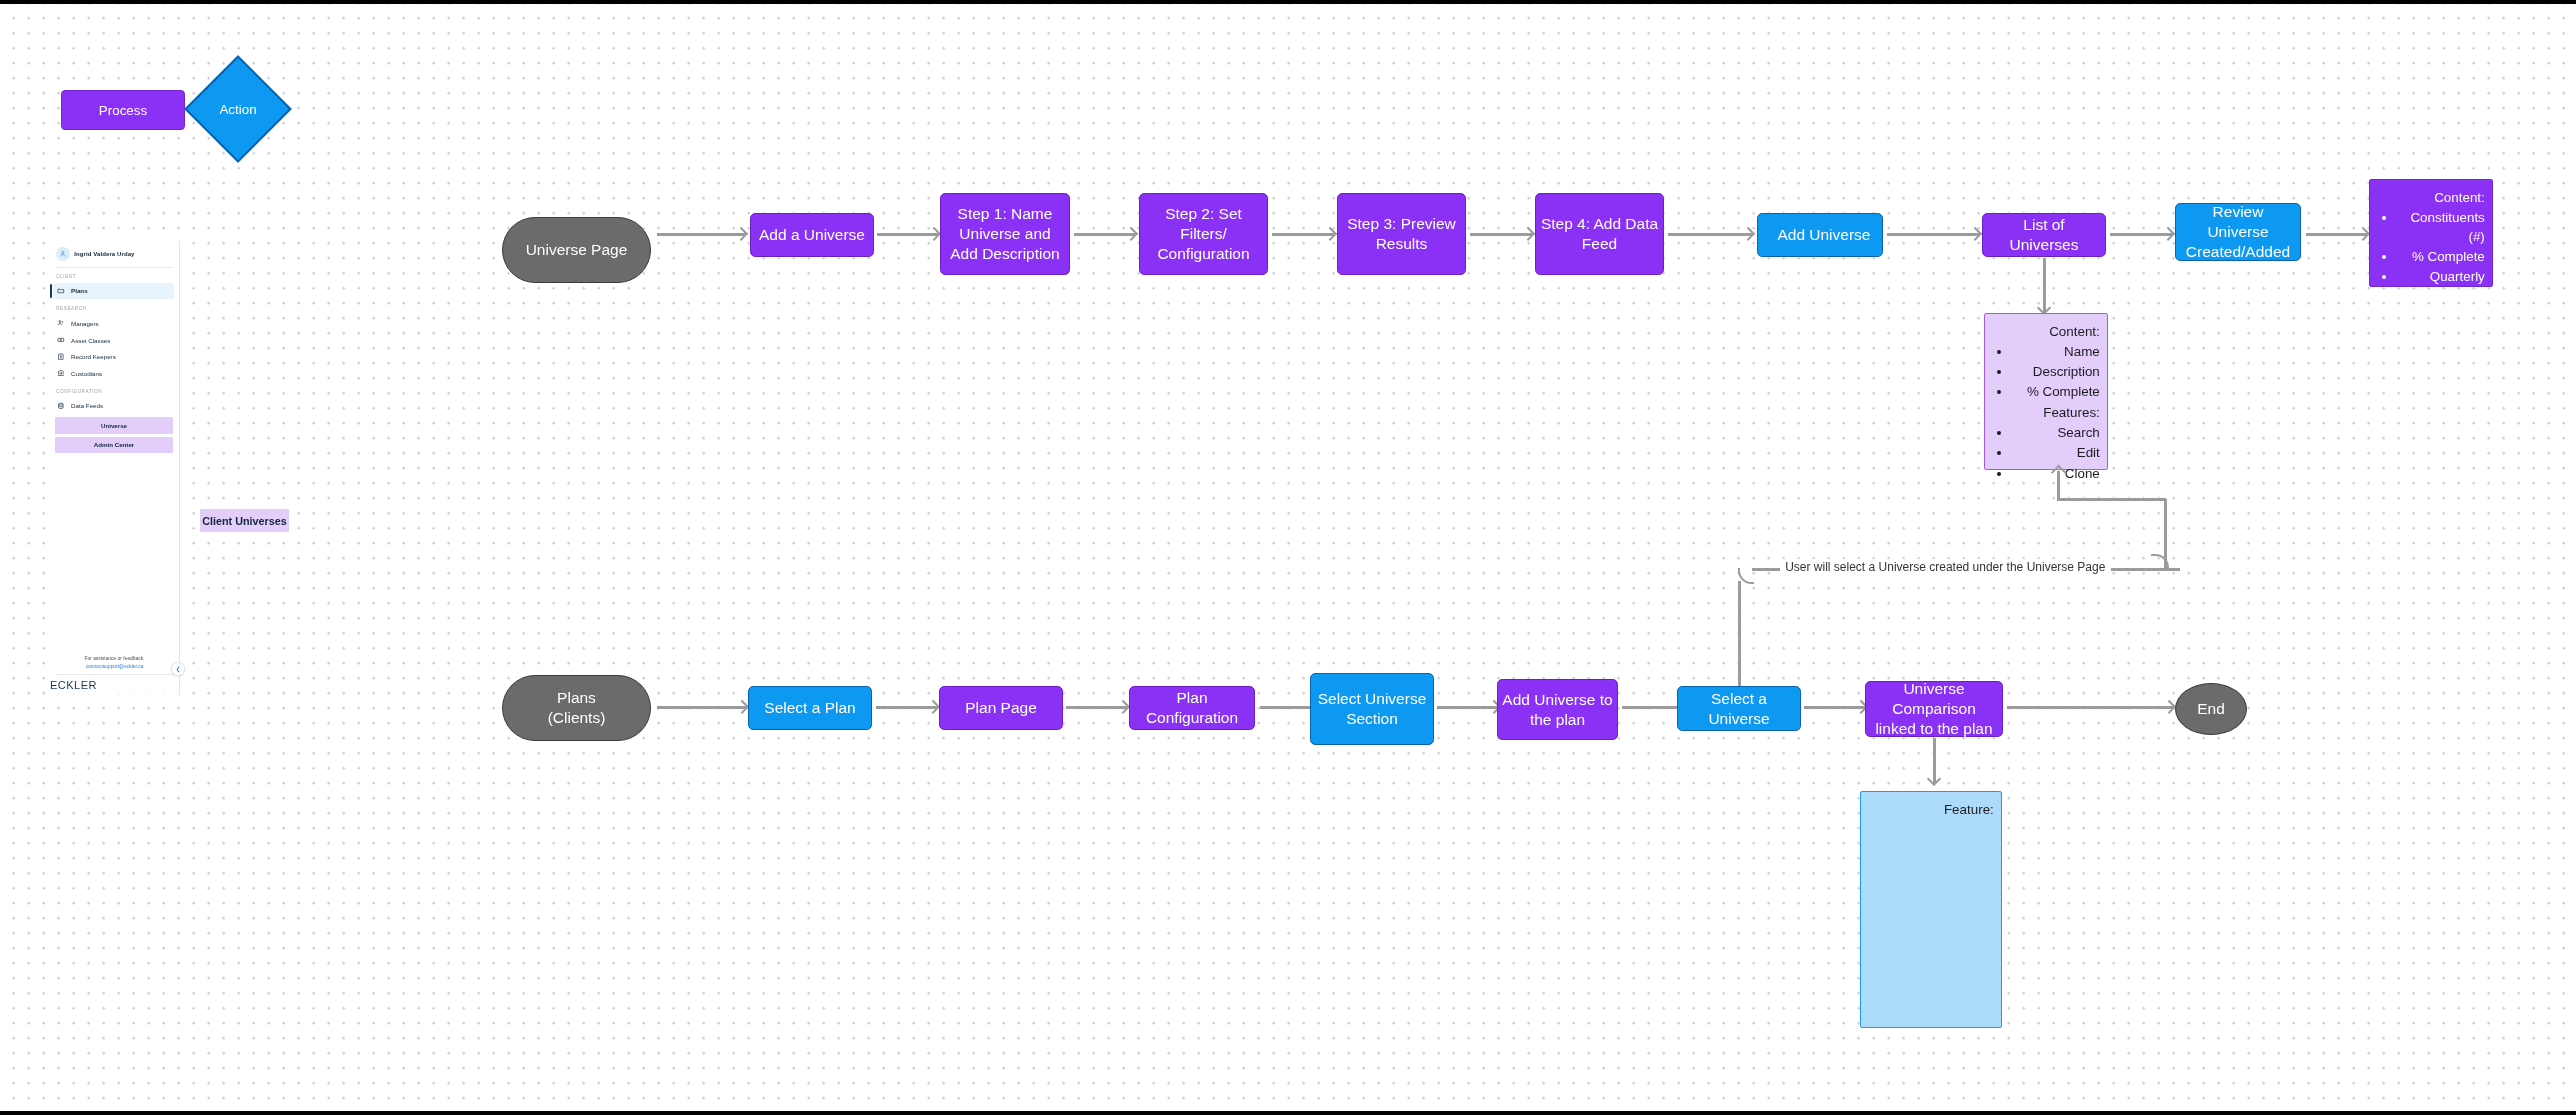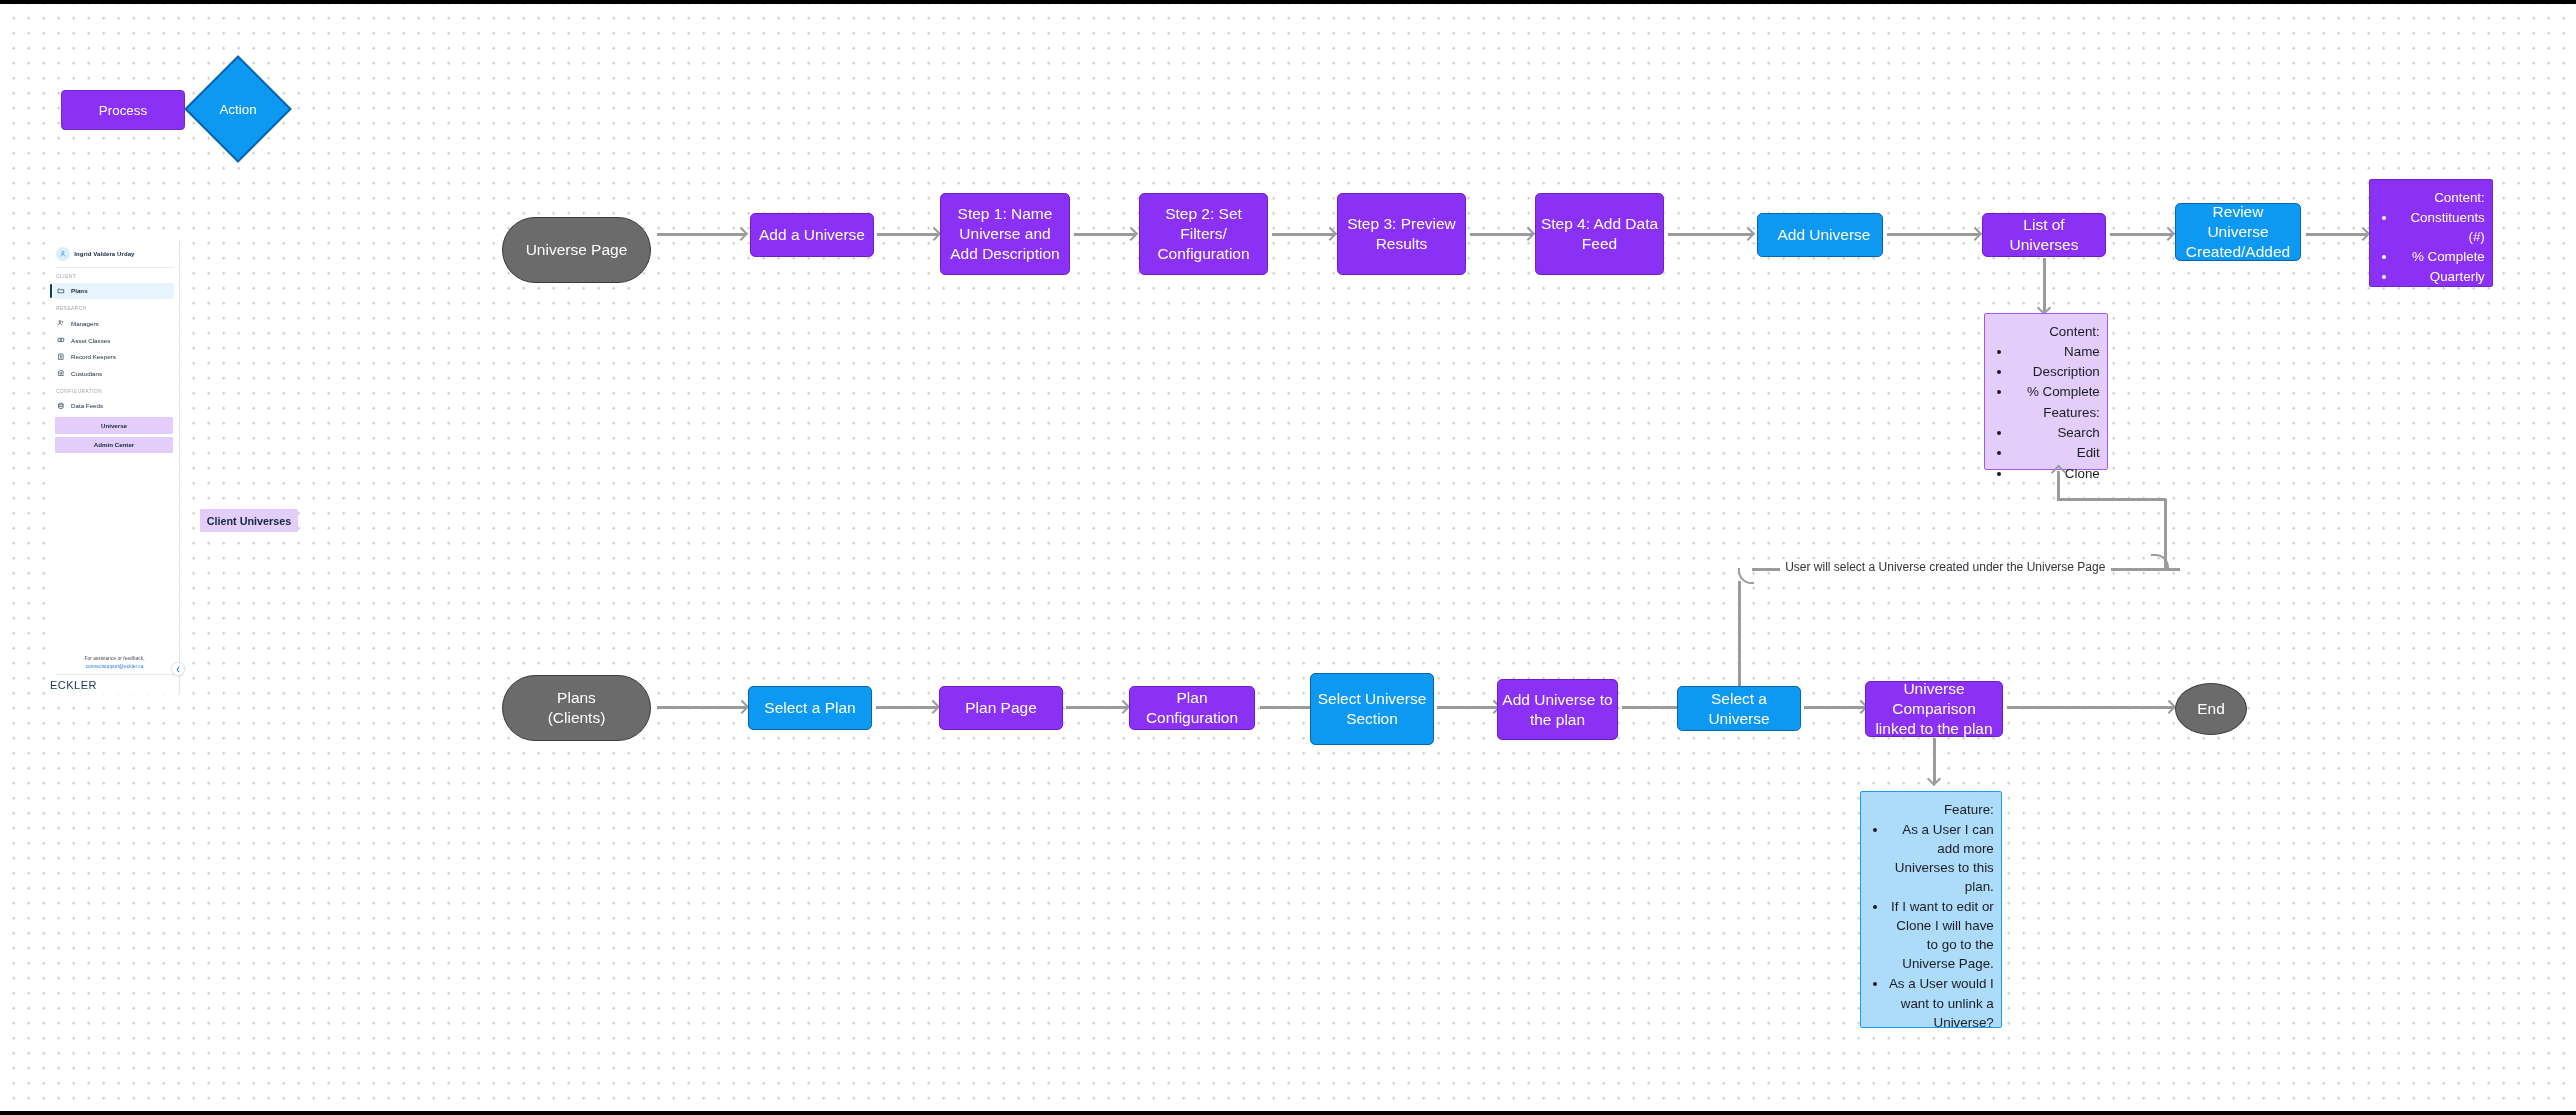--- a/index.html
+++ b/index.html
@@ -255,21 +255,21 @@
     position: absolute; right: -5.7px; bottom: 18.5px;
     width: 11.3px; height: 11.3px; border-radius: 50%;
     background: #fff; border: 0.5px solid #e3e6ea;
     display: flex; align-items: center; justify-content: center;
     color: #2b7fd4; font-size: 5.7px;
     box-shadow: 0 0.5px 1.5px rgba(0,0,0,.14);
   }
   .client-universes-chip {
     position: absolute;
     left: 200px; top: 505px;
-    width: 98px; height: 23px;
+    width: 89px; height: 23px;
     background: #e2cdfb;
     display: flex; align-items: center; justify-content: center;
     font-size: 10.8px; color: #13263c; font-weight: bold;
     border-radius: 1px;
   }
 </style>
 </head>
 <body>
 
 <div class="stage">
@@ -501,22 +501,17 @@
     <div class="arrow" style="left:2007px; top:702px; width:166px;"></div>
 
     <div class="arrow-v" style="left:1933px; top:734px; height:45px;"></div>
 
     <div class="node n-end" style="left:2175px; top:679px; width:72px; height:52px;">
       <span>End</span>
     </div>
 
     <div class="note blue-light" style="left:1860px; top:787px; width:142px; height:237px;">
       <p class="hdr">Feature:</p>
-      <ul>
-        <li>As a User I can add more Universes to this plan.</li>
-        <li>If I want to edit or Clone I will have to go to the Universe Page.</li>
-        <li>As a User would I want to unlink a Universe?</li>
-      </ul>
     </div>
 
   </div>
 </div>
 
 
 </body></html>

